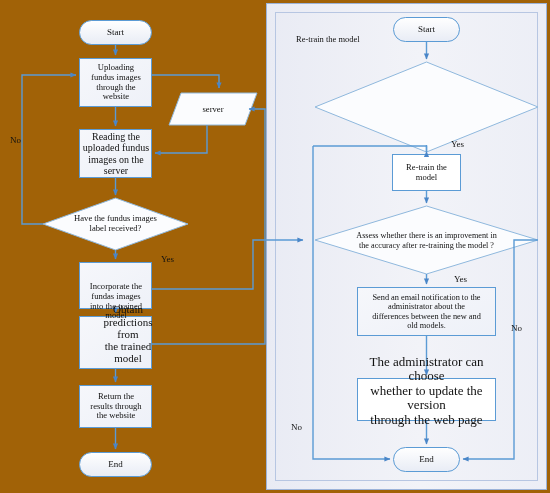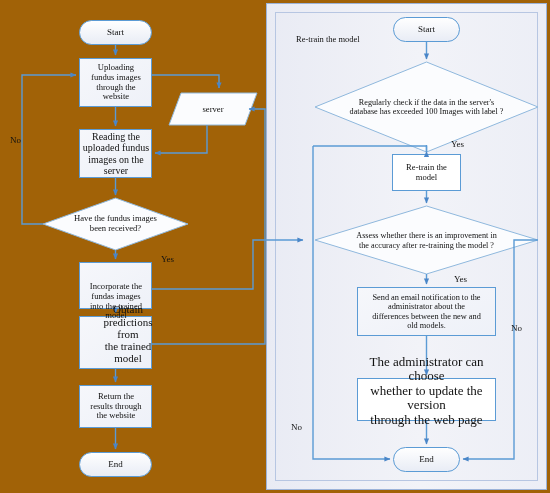--- a/index.html
+++ b/index.html
@@ -159,21 +159,21 @@
 website</div>
 
   <div class="nodetext" style="left:178px;top:93px;width:70px;height:33px;font-size:8.6px;">server</div>
 
   <div class="nodetext" style="left:80px;top:129px;width:72px;height:49px;font-size:10px;">Reading the
 uploaded fundus
 images on the
 server</div>
 
   <div class="nodetext" style="left:48px;top:208px;width:135px;height:32px;font-size:8.6px;">Have the fundus images
-been received?</div>
+label received?</div>
 
   <div class="nodetext" style="left:80px;top:272px;width:72px;height:59px;font-size:8.6px;">Incorporate the
 fundas images
 into the trained
 model</div>
 
   <div class="nodetext" style="left:92px;top:316px;width:72px;height:36px;font-size:11px;">Obtain
 predictions from
 the trained
 model</div>
@@ -185,22 +185,20 @@
   <div class="nodetext" style="left:79px;top:452px;width:73px;height:25px;font-size:9px;">End</div>
 
   <div class="edgelabel" style="left:10px;top:135px;">No</div>
 
   <div class="edgelabel" style="left:161px;top:254px;">Yes</div>
 
   <div class="grouplabel" style="left:296px;top:34px;">Re-train the model</div>
 
   <div class="nodetext" style="left:393px;top:17px;width:67px;height:25px;font-size:9px;">Start</div>
 
-  <div class="nodetext" style="left:322px;top:90px;width:209px;height:34px;font-size:8.2px;">Regularly check if the data in the server's
-database has exceeded 100 Images with label ?</div>
 
   <div class="nodetext" style="left:392px;top:154px;width:69px;height:37px;font-size:8.6px;">Re-train the
 model</div>
 
   <div class="nodetext" style="left:358px;top:287px;width:137px;height:49px;font-size:8.3px;">Send an email notification to the
 administrator about the
 differences between the new and
 old models.</div>
 
   <div class="nodetext" style="left:322px;top:224px;width:209px;height:33px;font-size:8.2px;">Assess whether there is an improvement in

